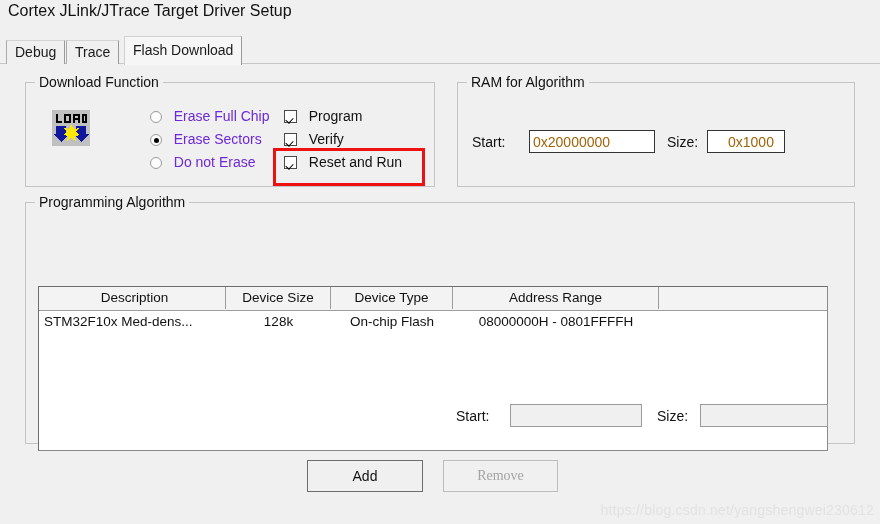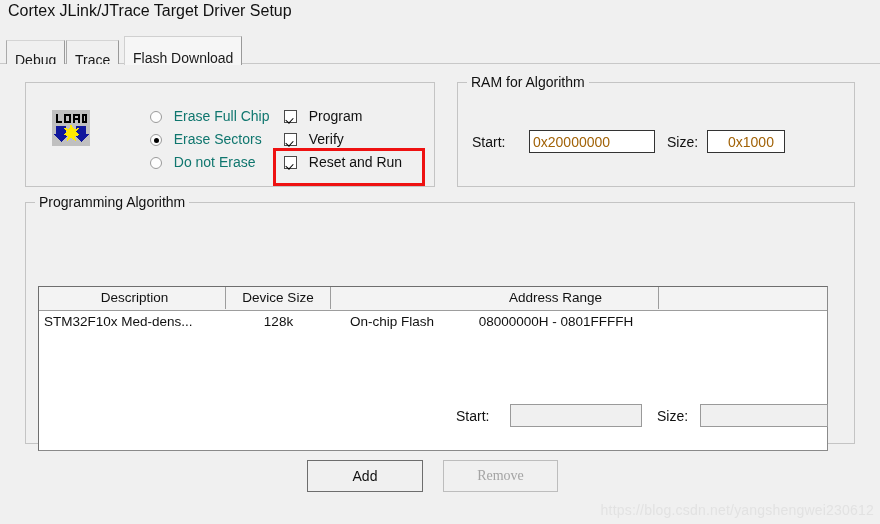--- a/index.html
+++ b/index.html
@@ -47,21 +47,21 @@
   .tab {
     position: absolute;
     top: 4px;
     height: 24px;
     box-sizing: border-box;
     background: #f0f0f0;
     border-left: 1px solid #aaa;
     border-right: 1px solid #999;
     border-top: 1px solid #d4d4d4;
     line-height: 23px;
-    padding: 8px 8px;
+    padding: 0 8px;
     font-size: 14px;
     color: #1a1a1a;
     white-space: nowrap;
   }
   .tab.tab-debug { left: 6px; }
   .tab.tab-trace { left: 66px; }
   .tab.tab-active {
     left: 124px;
     top: 0px;
     height: 29px;
@@ -133,21 +133,21 @@
   .radio-mark.checked::after {
     content: "";
     position: absolute;
     left: 2.5px;
     top: 2.5px;
     width: 5px;
     height: 5px;
     border-radius: 50%;
     background: #000;
   }
-  .radio-label { margin-left: 8px; font-size: 14px; color: #0f766e; }
+  .radio-label { margin-left: 8px; font-size: 14px; color: #6d28d9; }
 
   
   .check-row {
     position: absolute;
     height: 22px;
     white-space: nowrap;
   }
   .check-mark {
     display: inline-block;
     width: 13px;
@@ -301,20 +301,21 @@
 <div class="tabstrip">
   <div class="tabstrip-line"></div>
   <div class="tab tab-debug">Debug</div>
   <div class="tab tab-trace">Trace</div>
   <div class="tab tab-active">Flash Download</div>
 </div>
 
 <div class="tabpanel">
 
   <div class="group" id="group-download">
+    <div class="group-title">Download Function</div>
 
     <div class="load-icon">
       <svg width="38" height="36" viewBox="0 0 38 36" shape-rendering="crispEdges">
         <rect x="0" y="0" width="38" height="36" fill="#c0c0c0"></rect>
 
         <g fill="#000000">
           <rect x="4" y="4" width="2" height="9"></rect>
             <rect x="4" y="11" width="6" height="2"></rect>
           <rect x="12" y="4" width="7" height="2"></rect>
             <rect x="12" y="4" width="2" height="9"></rect>
@@ -379,20 +380,21 @@
   </div>
 
   <div class="group" id="group-prog">
     <div class="group-title">Programming Algorithm</div>
   </div>
 
   <div class="listview">
     <div class="lv-header">
       <div class="lv-th left" style="left:0px;   width:187px;">Description</div>
       <div class="lv-th center" style="left:187px; width:105px;">Device Size</div>
+      <div class="lv-th center" style="left:292px; width:122px;">Device Type</div>
       <div class="lv-th center" style="left:414px; width:206px;">Address Range</div>
       <div class="lv-th left" style="left:620px; width:168px; border-right:none;"></div>
     </div>
     <div class="lv-row">
       <div class="lv-td left" style="left:0px;   width:187px;">STM32F10x Med-dens...</div>
       <div class="lv-td center" style="left:187px; width:105px;">128k</div>
       <div class="lv-td center" style="left:292px; width:122px;">On-chip Flash</div>
       <div class="lv-td center" style="left:414px; width:206px;">08000000H - 0801FFFFH</div>
       <div class="lv-td left" style="left:620px; width:168px;"></div>
     </div>

